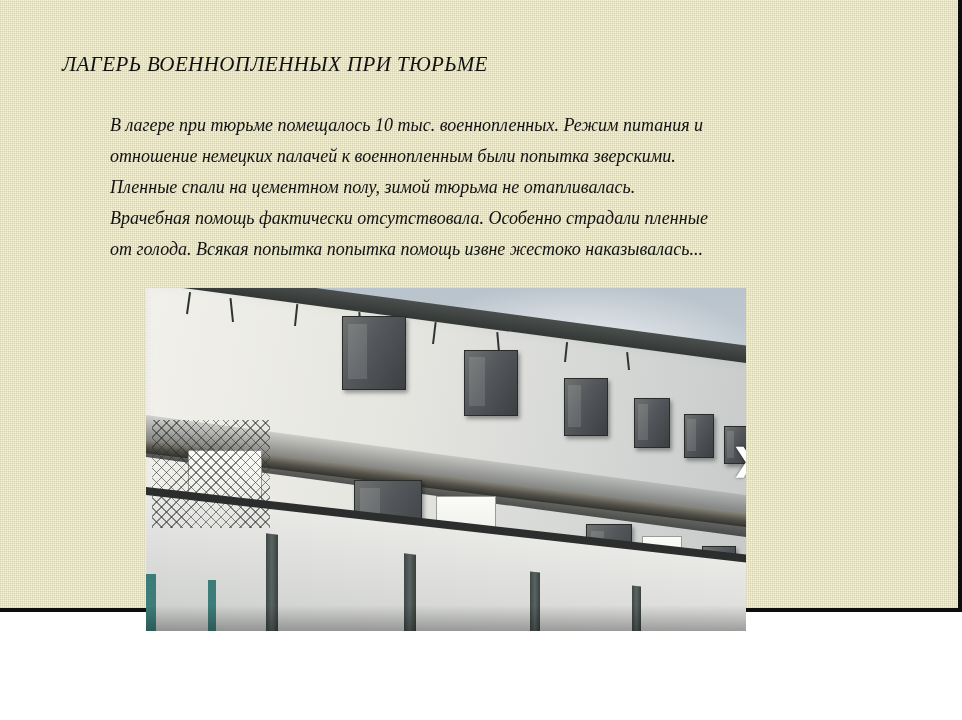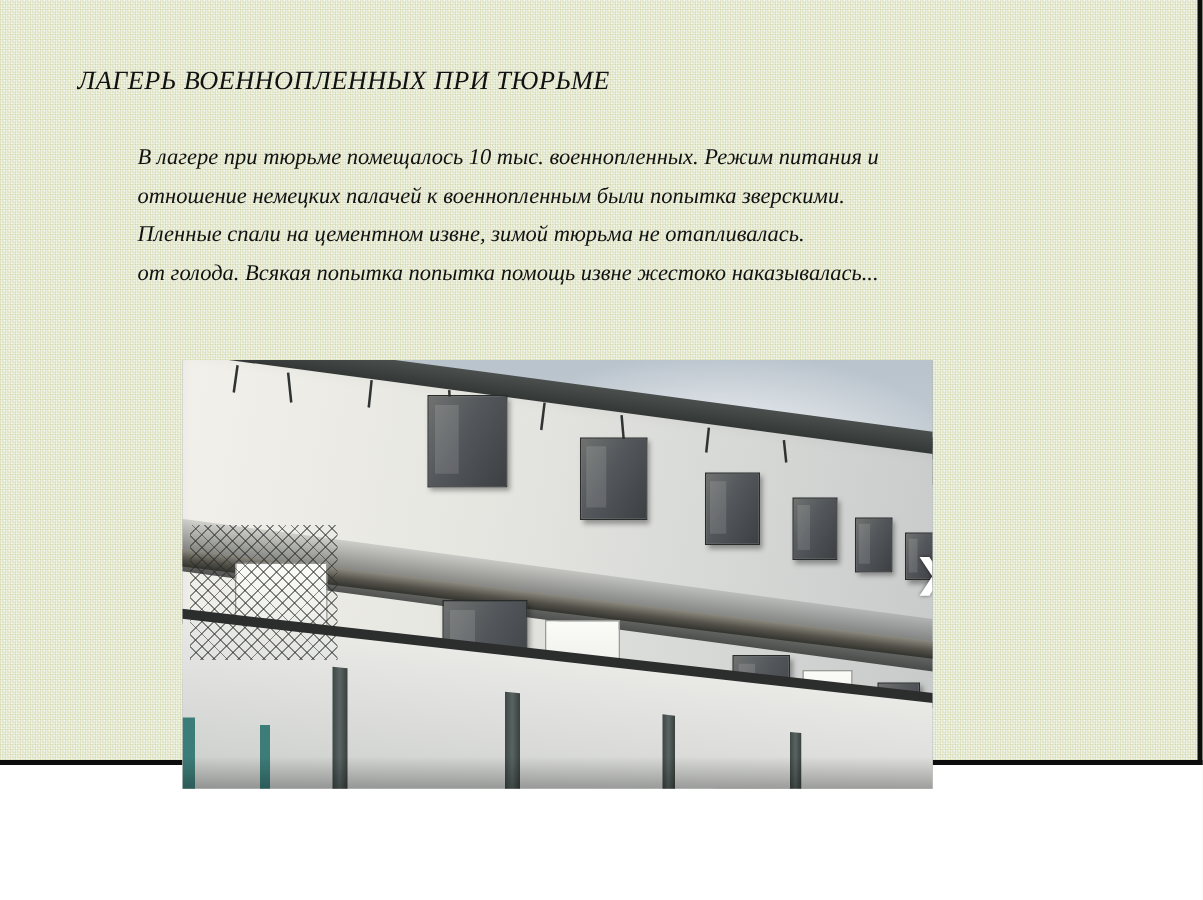--- a/index.html
+++ b/index.html
@@ -286,21 +286,22 @@
 </head>
 <body>
 
 <div class="slide">
 
   <div class="slide-title">ЛАГЕРЬ ВОЕННОПЛЕННЫХ ПРИ ТЮРЬМЕ</div>
 
   <div class="slide-body">
     <span class="body-line">В лагере при тюрьме помещалось 10 тыс. военнопленных. Режим питания и</span>
     <span class="body-line">отношение немецких палачей к военнопленным были попытка зверскими.</span>
-    <span class="body-line">Пленные спали на цементном извне, зимой тюрьма не отапливалась.</span>
+    <span class="body-line">Пленные спали на цементном полу, зимой тюрьма не отапливалась.</span>
+    <span class="body-line">Врачебная помощь фактически отсутствовала. Особенно страдали пленные</span>
     <span class="body-line">от голода. Всякая попытка попытка помощь извне жестоко наказывалась...</span>
   </div>
 
   <div class="photo-frame">
     <div class="photo">
 
       <div class="sky-cloud-a"></div>
       <div class="sky-cloud-b"></div>
 
       <div class="tower-roof"></div>

